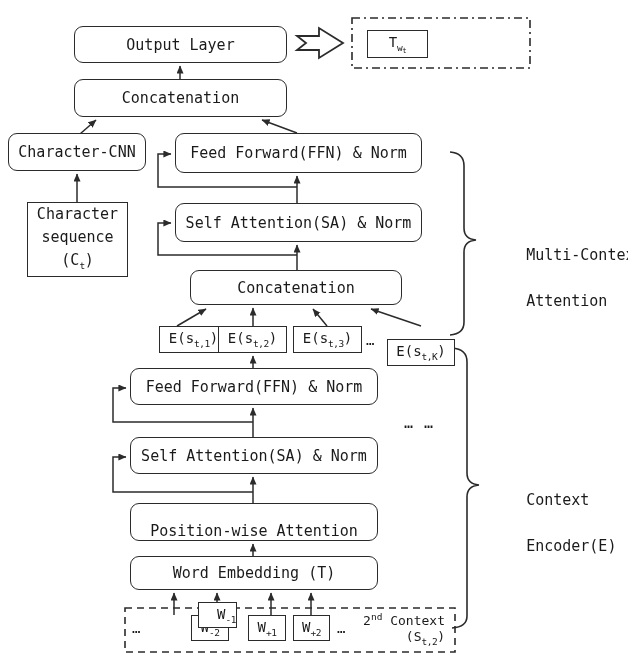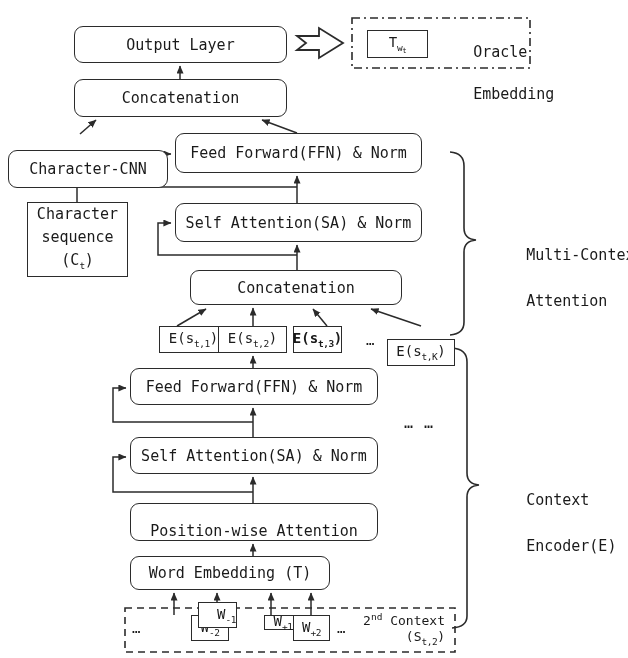--- a/index.html
+++ b/index.html
@@ -78,26 +78,22 @@
   <div class="box round" style="left:74px;top:26px;width:213px;height:37px;text-align:center;">
     <span>Output Layer</span>
   </div>
   <div class="box round" style="left:74px;top:79px;width:213px;height:38px;">
     <span>Concatenation</span>
   </div>
 
   <div class="box sq" style="left:367px;top:30px;width:61px;height:28px;font-size:14px;">
     <span><span>T</span><span class="sub"><span>w</span><span class="subsub">t</span></span></span>
   </div>
-  <div class="lbl" style="left:437px;top:21px;font-size:15px;line-height:21px;">
-    <span>Oracle</span><br>
-    <span>Embedding</span>
-  </div>
 
-  <div class="box round" style="left:8px;top:133px;width:160px;height:38px;margin-top:17px;">
+  <div class="box round" style="left:8px;top:133px;width:138px;height:38px;">
     <span>Character-CNN</span>
   </div>
   <div class="box sq multiline" style="left:27px;top:202px;width:101px;height:75px;">
     <span>Character</span>
     <span>sequence</span>
     <span><span>(C</span><span class="sub">t</span><span>)</span></span>
   </div>
 
   <div class="box round" style="left:175px;top:133px;width:247px;height:40px;">
     <span>Feed Forward(FFN) &amp; Norm</span>
@@ -108,51 +104,51 @@
   <div class="box round" style="left:190px;top:270px;width:212px;height:35px;">
     <span>Concatenation</span>
   </div>
 
   <div class="box sq small" style="left:143px;top:326px;width:69px;height:27px;margin-left:16px;">
     <span><span>E(s</span><span class="sub">t,1</span><span>)</span></span>
   </div>
   <div class="box sq small" style="left:218px;top:326px;width:69px;height:27px;">
     <span><span>E(s</span><span class="sub">t,2</span><span>)</span></span>
   </div>
-  <div class="box sq small" style="left:293px;top:326px;width:49px;height:27px;font-weight:bold;">
+  <div class="box sq small" style="left:293px;top:326px;width:69px;height:27px;">
     <span><span>E(s</span><span class="sub">t,3</span><span>)</span></span>
   </div>
   <div class="dots" style="left:366px;top:332px;">…</div>
   <div class="box sq small" style="left:387px;top:326px;width:68px;height:27px;margin-top:13px;">
     <span><span>E(s</span><span class="sub">t,K</span><span>)</span></span>
   </div>
 
   <div class="box round" style="left:130px;top:368px;width:248px;height:37px;">
     <span>Feed Forward(FFN) &amp; Norm</span>
   </div>
   <div class="box round" style="left:130px;top:437px;width:248px;height:37px;">
     <span>Self Attention(SA) &amp; Norm</span>
   </div>
   <div class="box round" style="left:130px;top:503px;width:248px;height:38px;align-items:flex-end;">
     <span>Position-wise Attention</span>
   </div>
-  <div class="box round" style="left:130px;top:556px;width:200px;height:34px;">
+  <div class="box round" style="left:130px;top:556px;width:248px;height:34px;">
     <span>Word Embedding (T)</span>
   </div>
 
   <div class="dots" style="left:404px;top:414px;font-size:15px;">… …</div>
 
   <div class="dots" style="left:132px;top:620px;">…</div>
   <div class="box sq small" style="left:155px;top:615px;width:38px;height:26px;margin-left:36px;">
     <span><span>W</span><span class="sub">-2</span></span>
   </div>
   <div class="box sq small" style="left:198px;top:602px;width:39px;height:26px;justify-content:flex-end;">
     <span><span>W</span><span class="sub">-1</span></span>
   </div>
-  <div class="box sq small" style="left:264px;top:615px;width:38px;height:15px;">
+  <div class="box sq small" style="left:248px;top:615px;width:38px;height:26px;">
     <span><span>W</span><span class="sub">+1</span></span>
   </div>
   <div class="box sq small" style="left:293px;top:615px;width:37px;height:26px;">
     <span><span>W</span><span class="sub">+2</span></span>
   </div>
   <div class="dots" style="left:337px;top:620px;">…</div>
 
   <div class="ctxlabel" style="right:183px;top:611px;">
     <span>2</span><span class="sup">nd</span><span> Context</span>
   </div>

